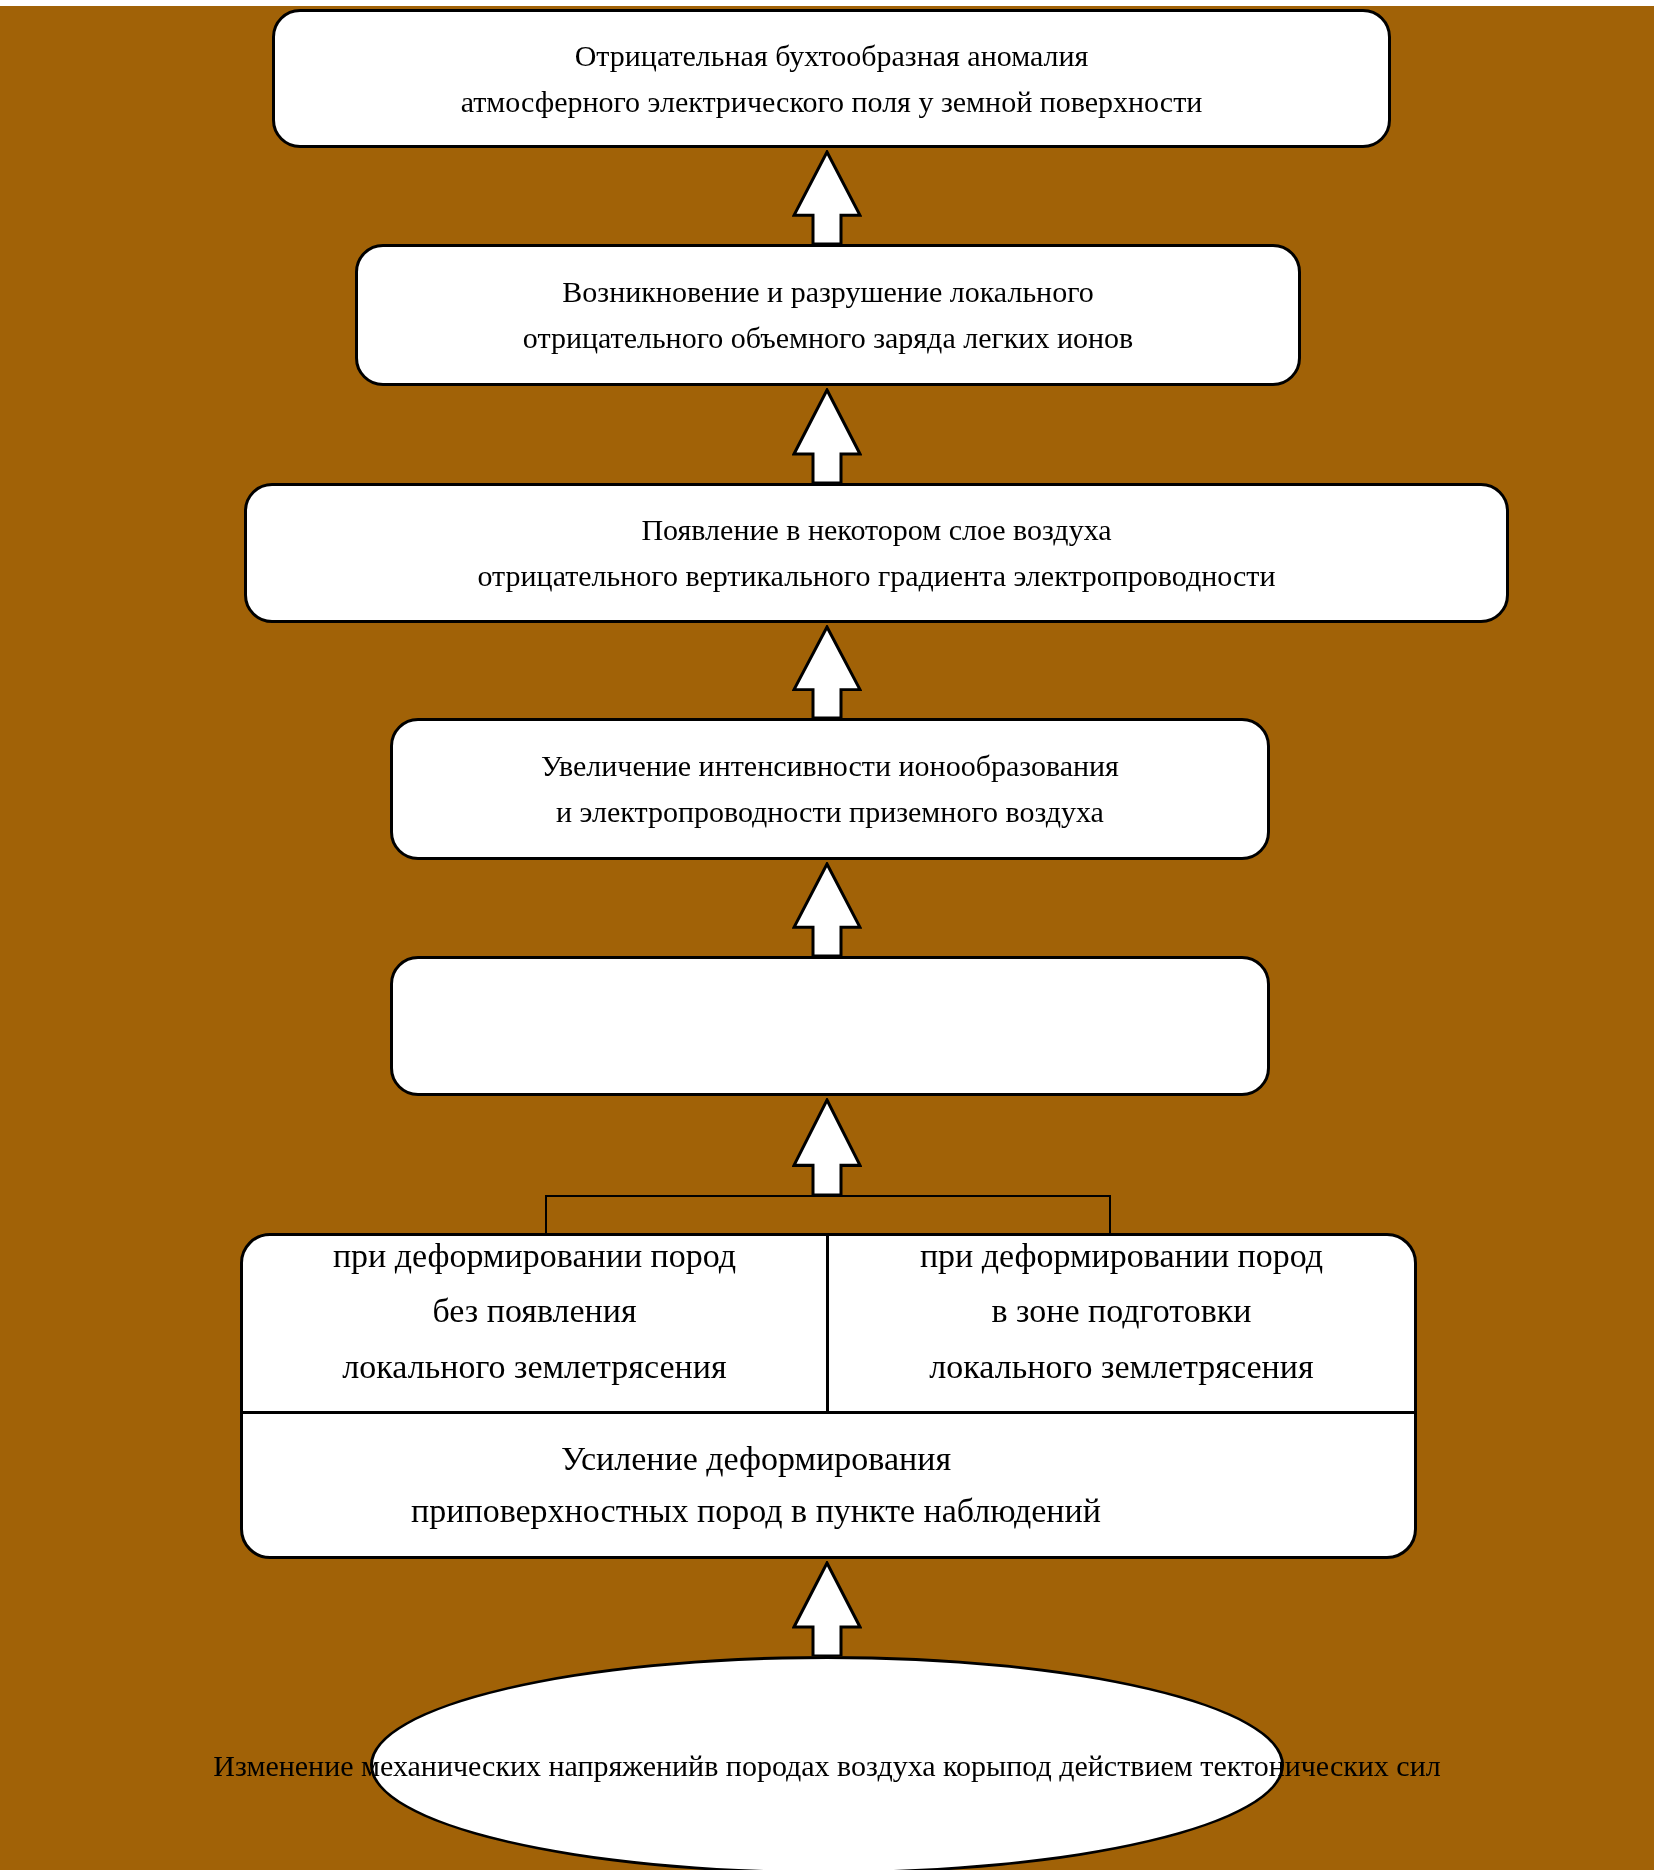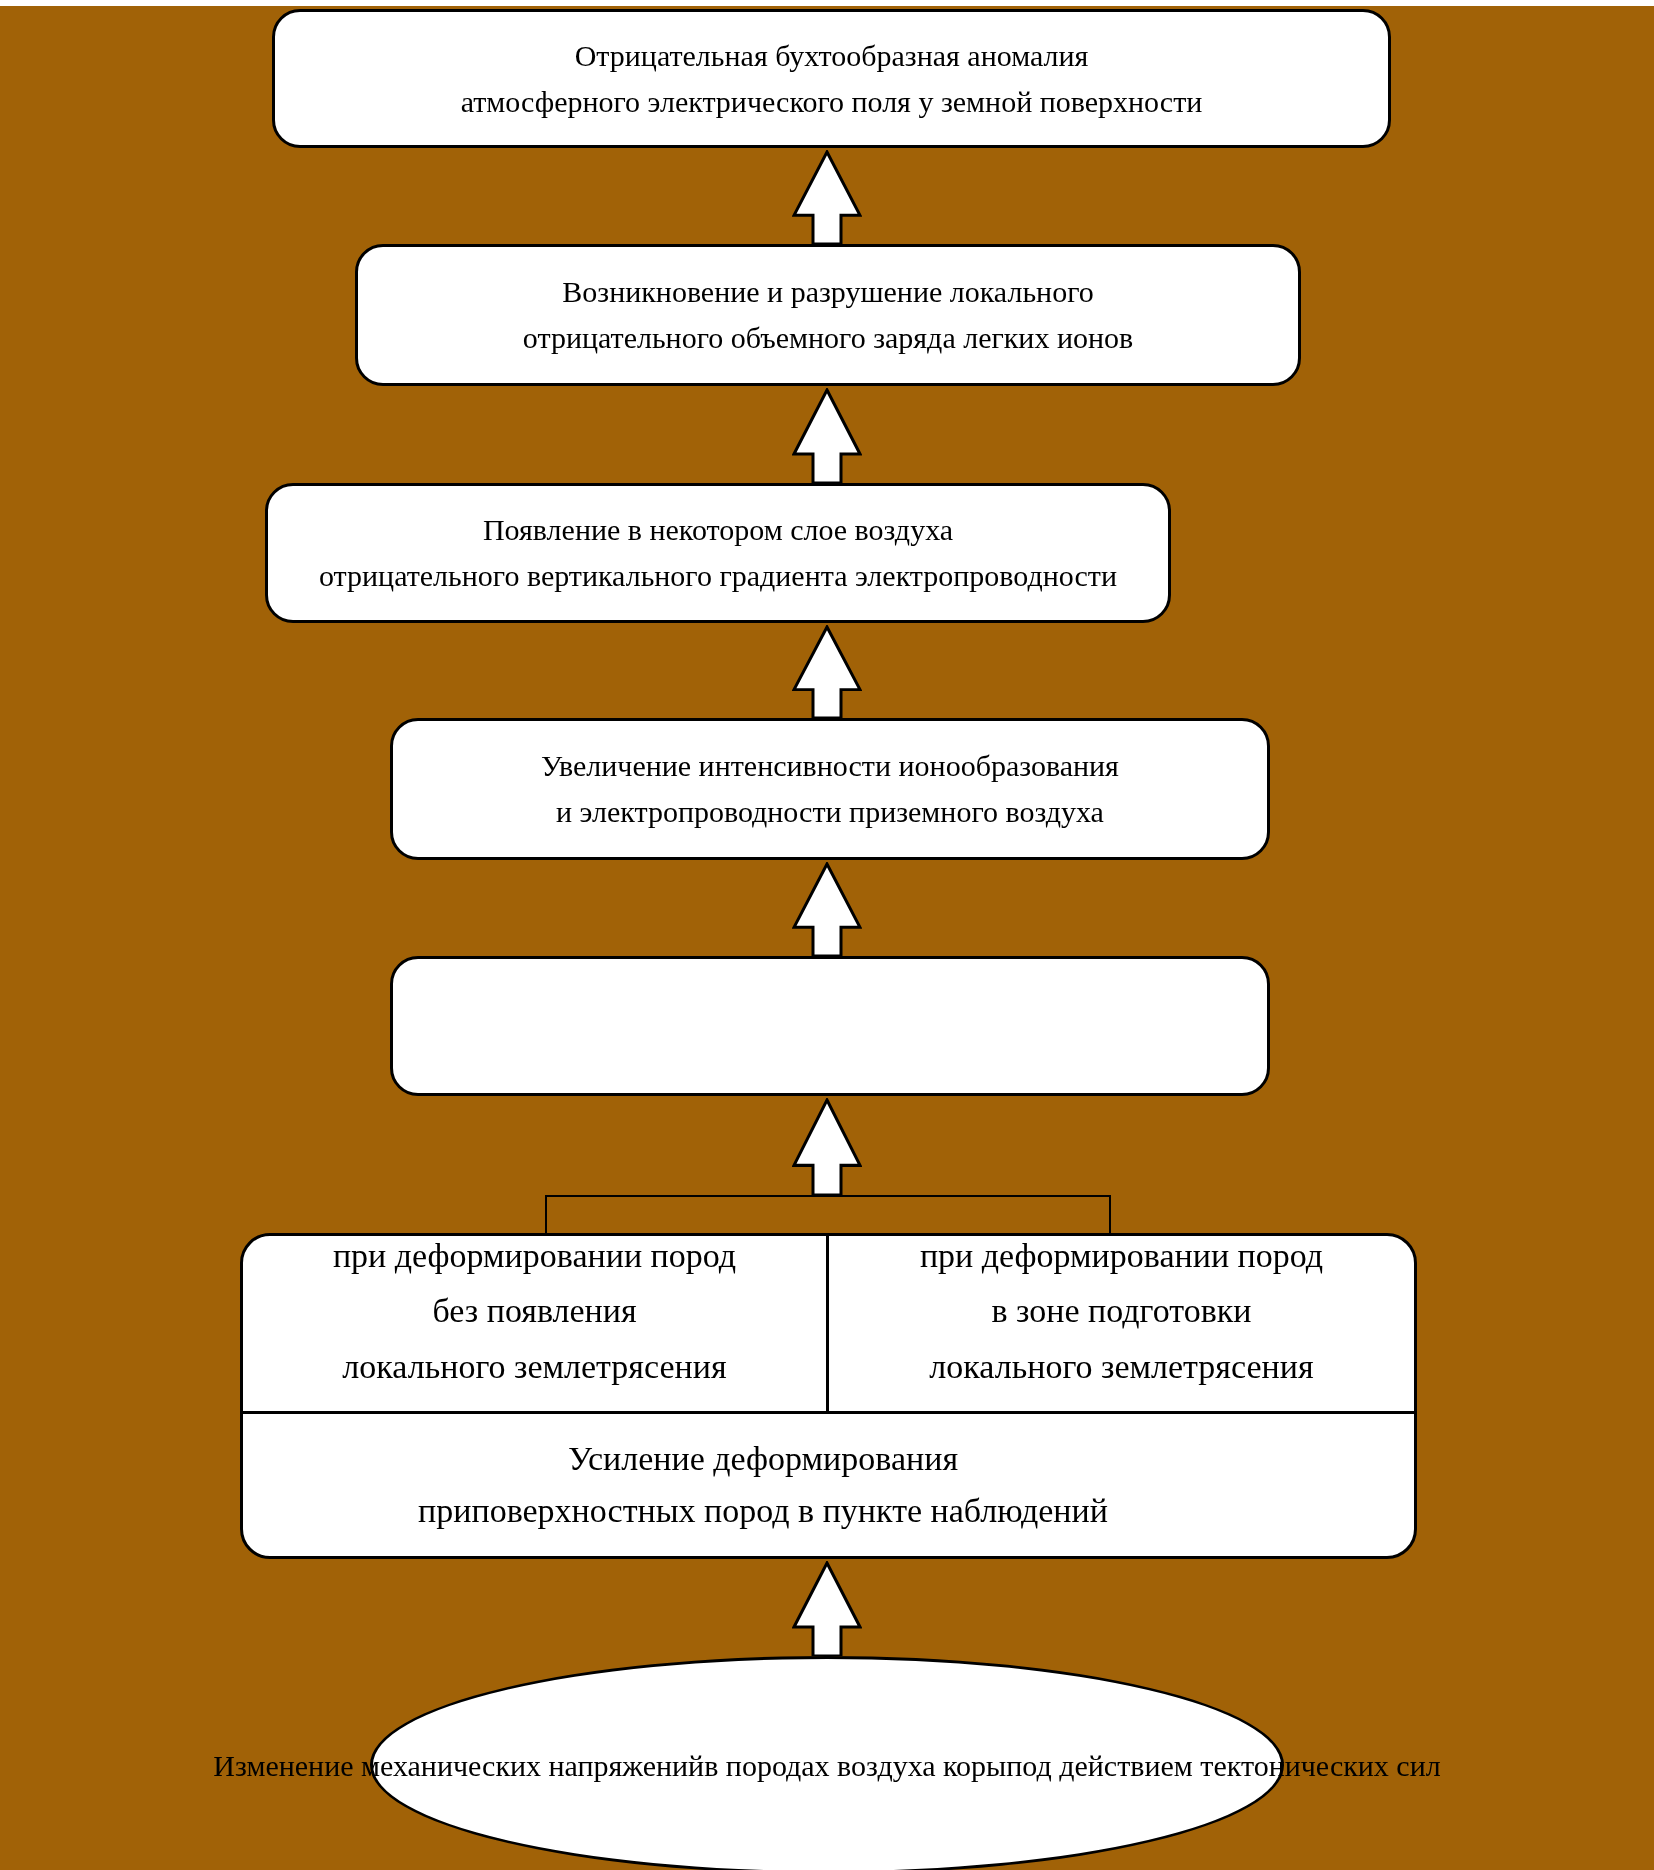--- a/index.html
+++ b/index.html
@@ -27,21 +27,21 @@
     align-items: center;
     text-align: center;
     font-size: 30px;
     line-height: 1.52;
   }
   .ln { display: block; white-space: nowrap; }
 
   
   .box-1 { left: 272px; top: 3px;    width: 1119px; height: 139px; }
   .box-2 { left: 355px; top: 238px;  width: 946px;  height: 142px; }
-  .box-3 { left: 265px; top: 477px;  width: 906px; height: 140px; }
+  .box-3 { left: 244px; top: 477px;  width: 1265px; height: 140px; }
   .box-4 { left: 390px; top: 712px;  width: 880px;  height: 142px; }
   .box-5 { left: 390px; top: 950px;  width: 880px;  height: 140px; }
 
   
   .arrow { position: absolute; width: 70px; }
   .arrow-a { left: 792px; top: 144px;  height: 94px; }
   .arrow-b { left: 792px; top: 382px;  height: 95px; }
   .arrow-c { left: 792px; top: 619px;  height: 93px; }
   .arrow-d { left: 792px; top: 856px;  height: 94px; }
   .arrow-e { left: 792px; top: 1092px; height: 97px; }
@@ -68,21 +68,21 @@
     display: flex;
     flex-direction: column;
     justify-content: center;
     align-items: center;
     text-align: center;
     font-size: 34px;
     line-height: 1.62;
   }
   .cell-left   { left: 243px; top: 1230px; width: 583px; height: 172px; padding-bottom: 22px; }
   .cell-right  { left: 829px; top: 1230px; width: 585px; height: 172px; padding-bottom: 22px; }
-  .cell-bottom { left: 250px; top: 1408px; width: 1026px; height: 142px; line-height: 1.52; border-radius: 30px; }
+  .cell-bottom { left: 243px; top: 1408px; width: 1026px; height: 142px; line-height: 1.52; border-radius: 30px; }
 
   
   .ellipse {
     position: absolute;
     left: 370px; top: 1650px; width: 914px; height: 218px;
     border: 3px solid #000000;
     border-radius: 50%;
     background: #ffffff;
     display: flex;
     flex-direction: row;

